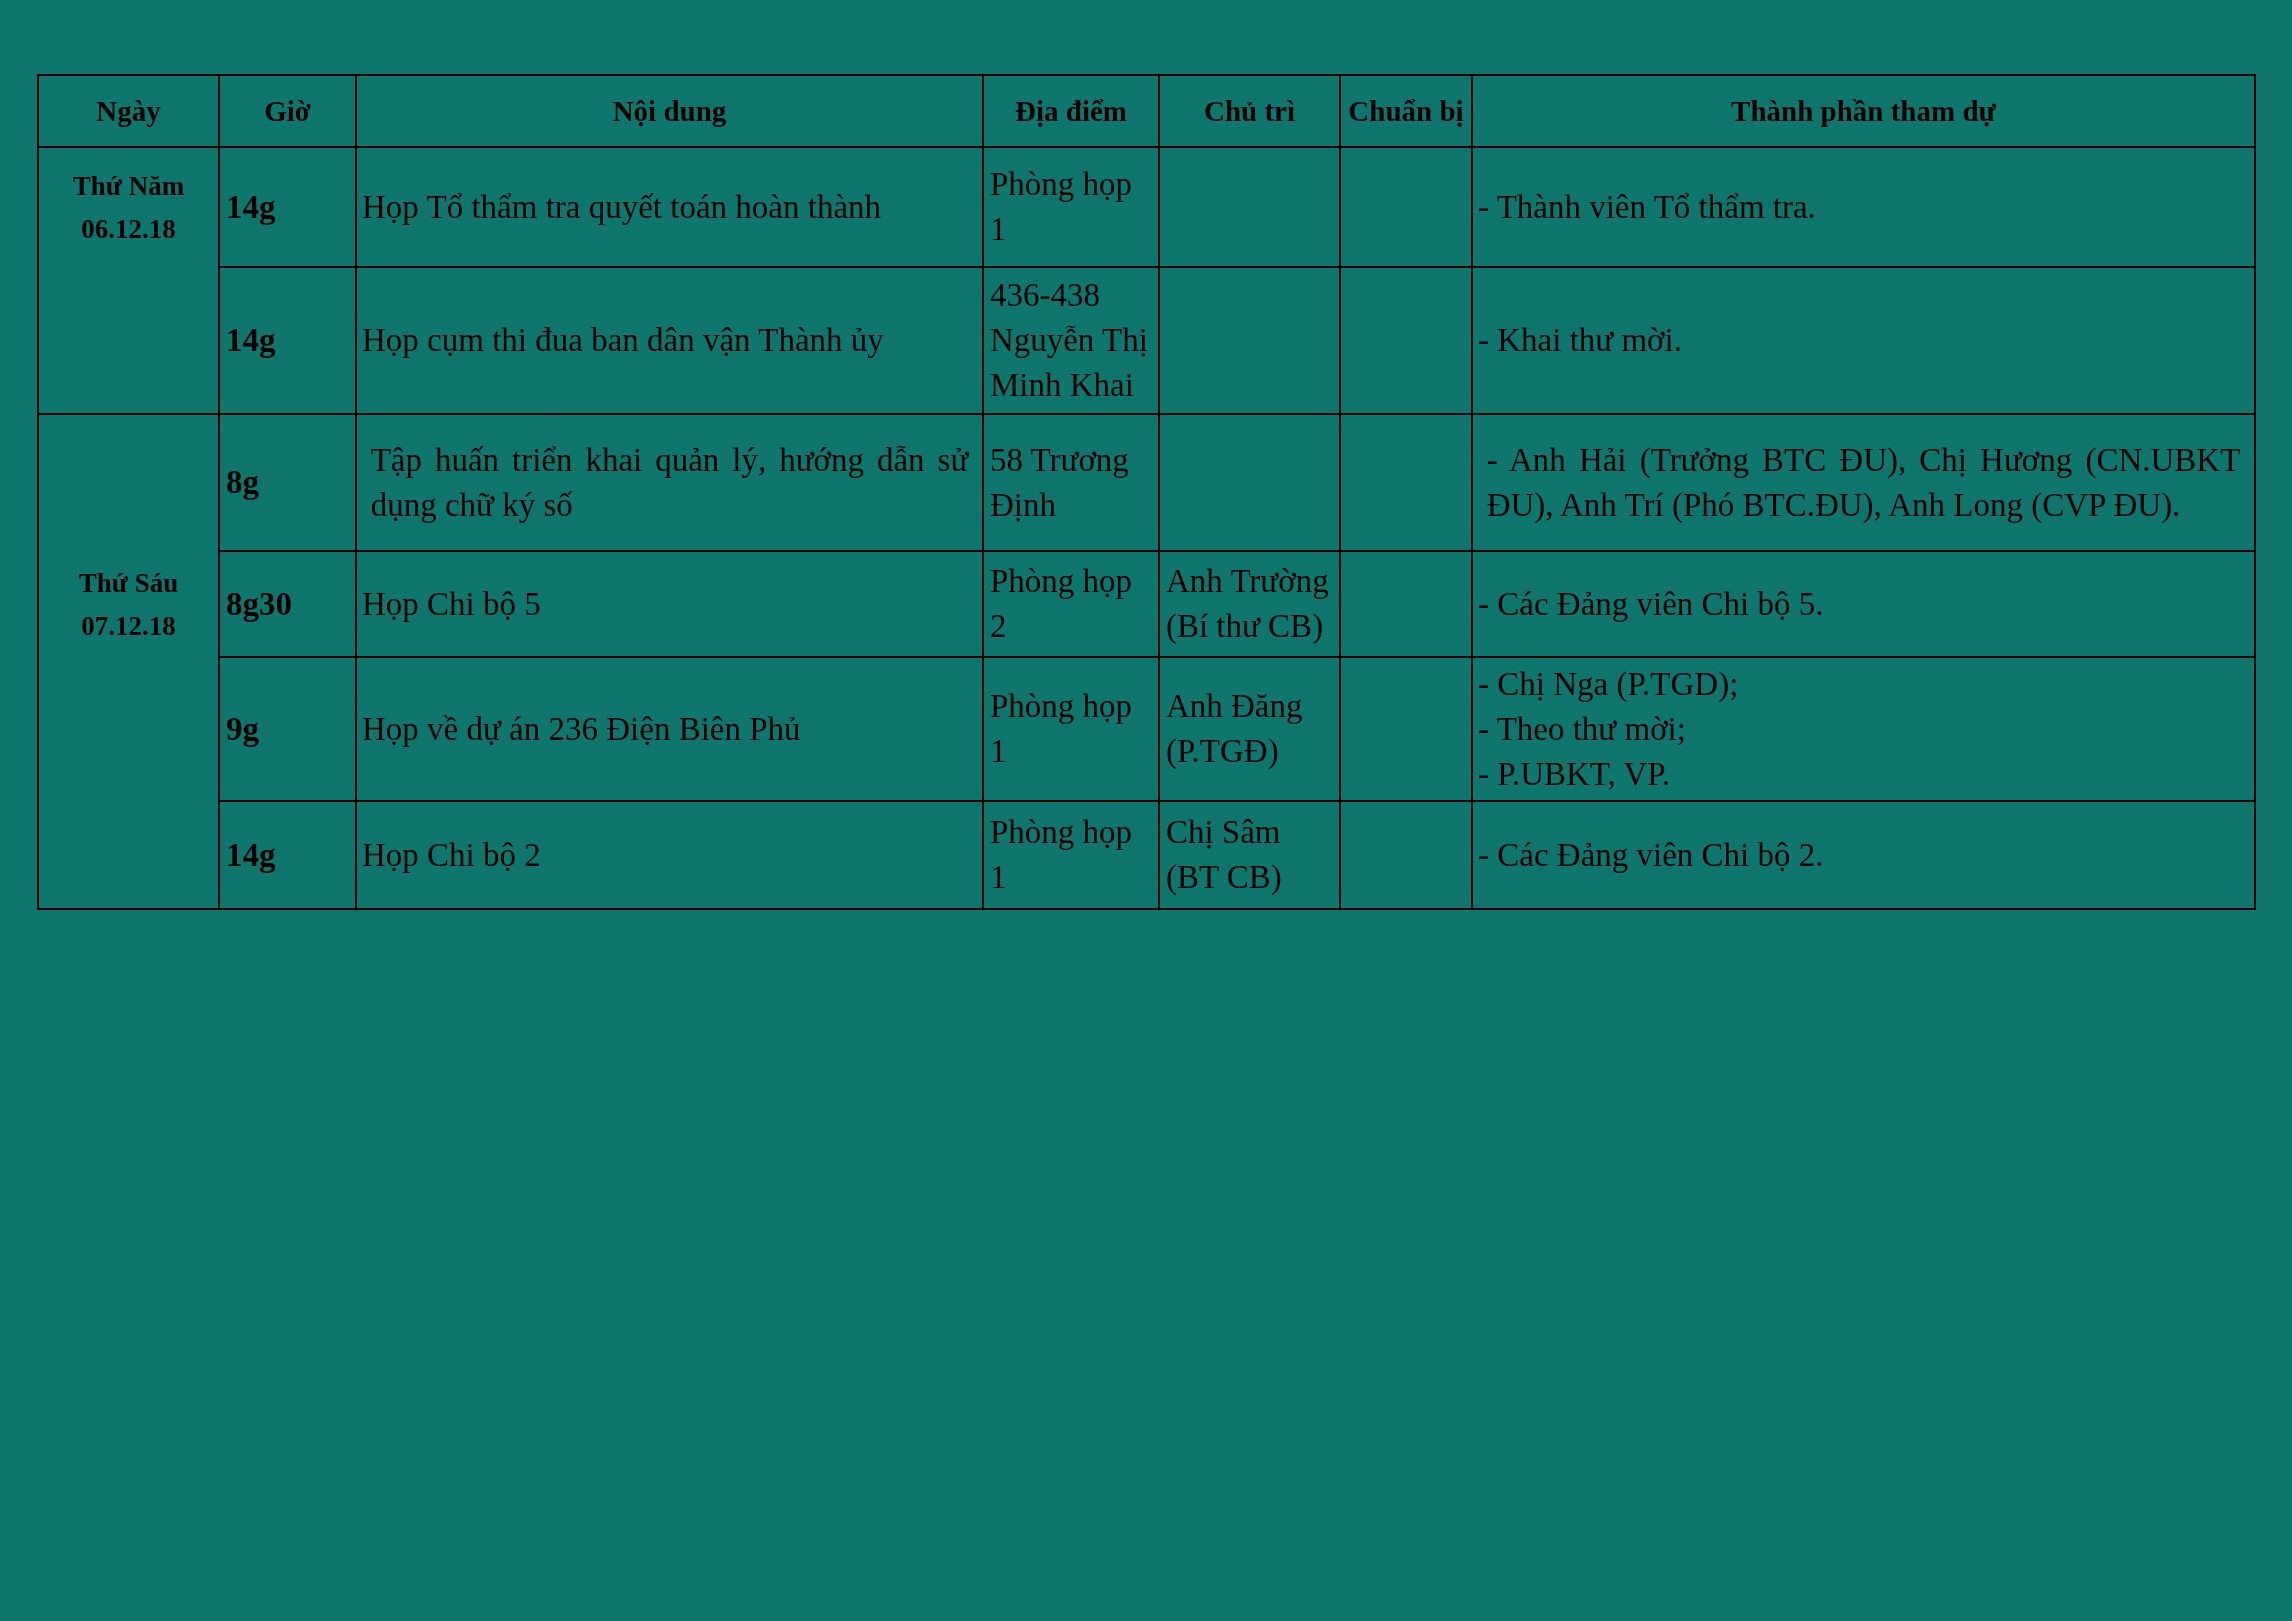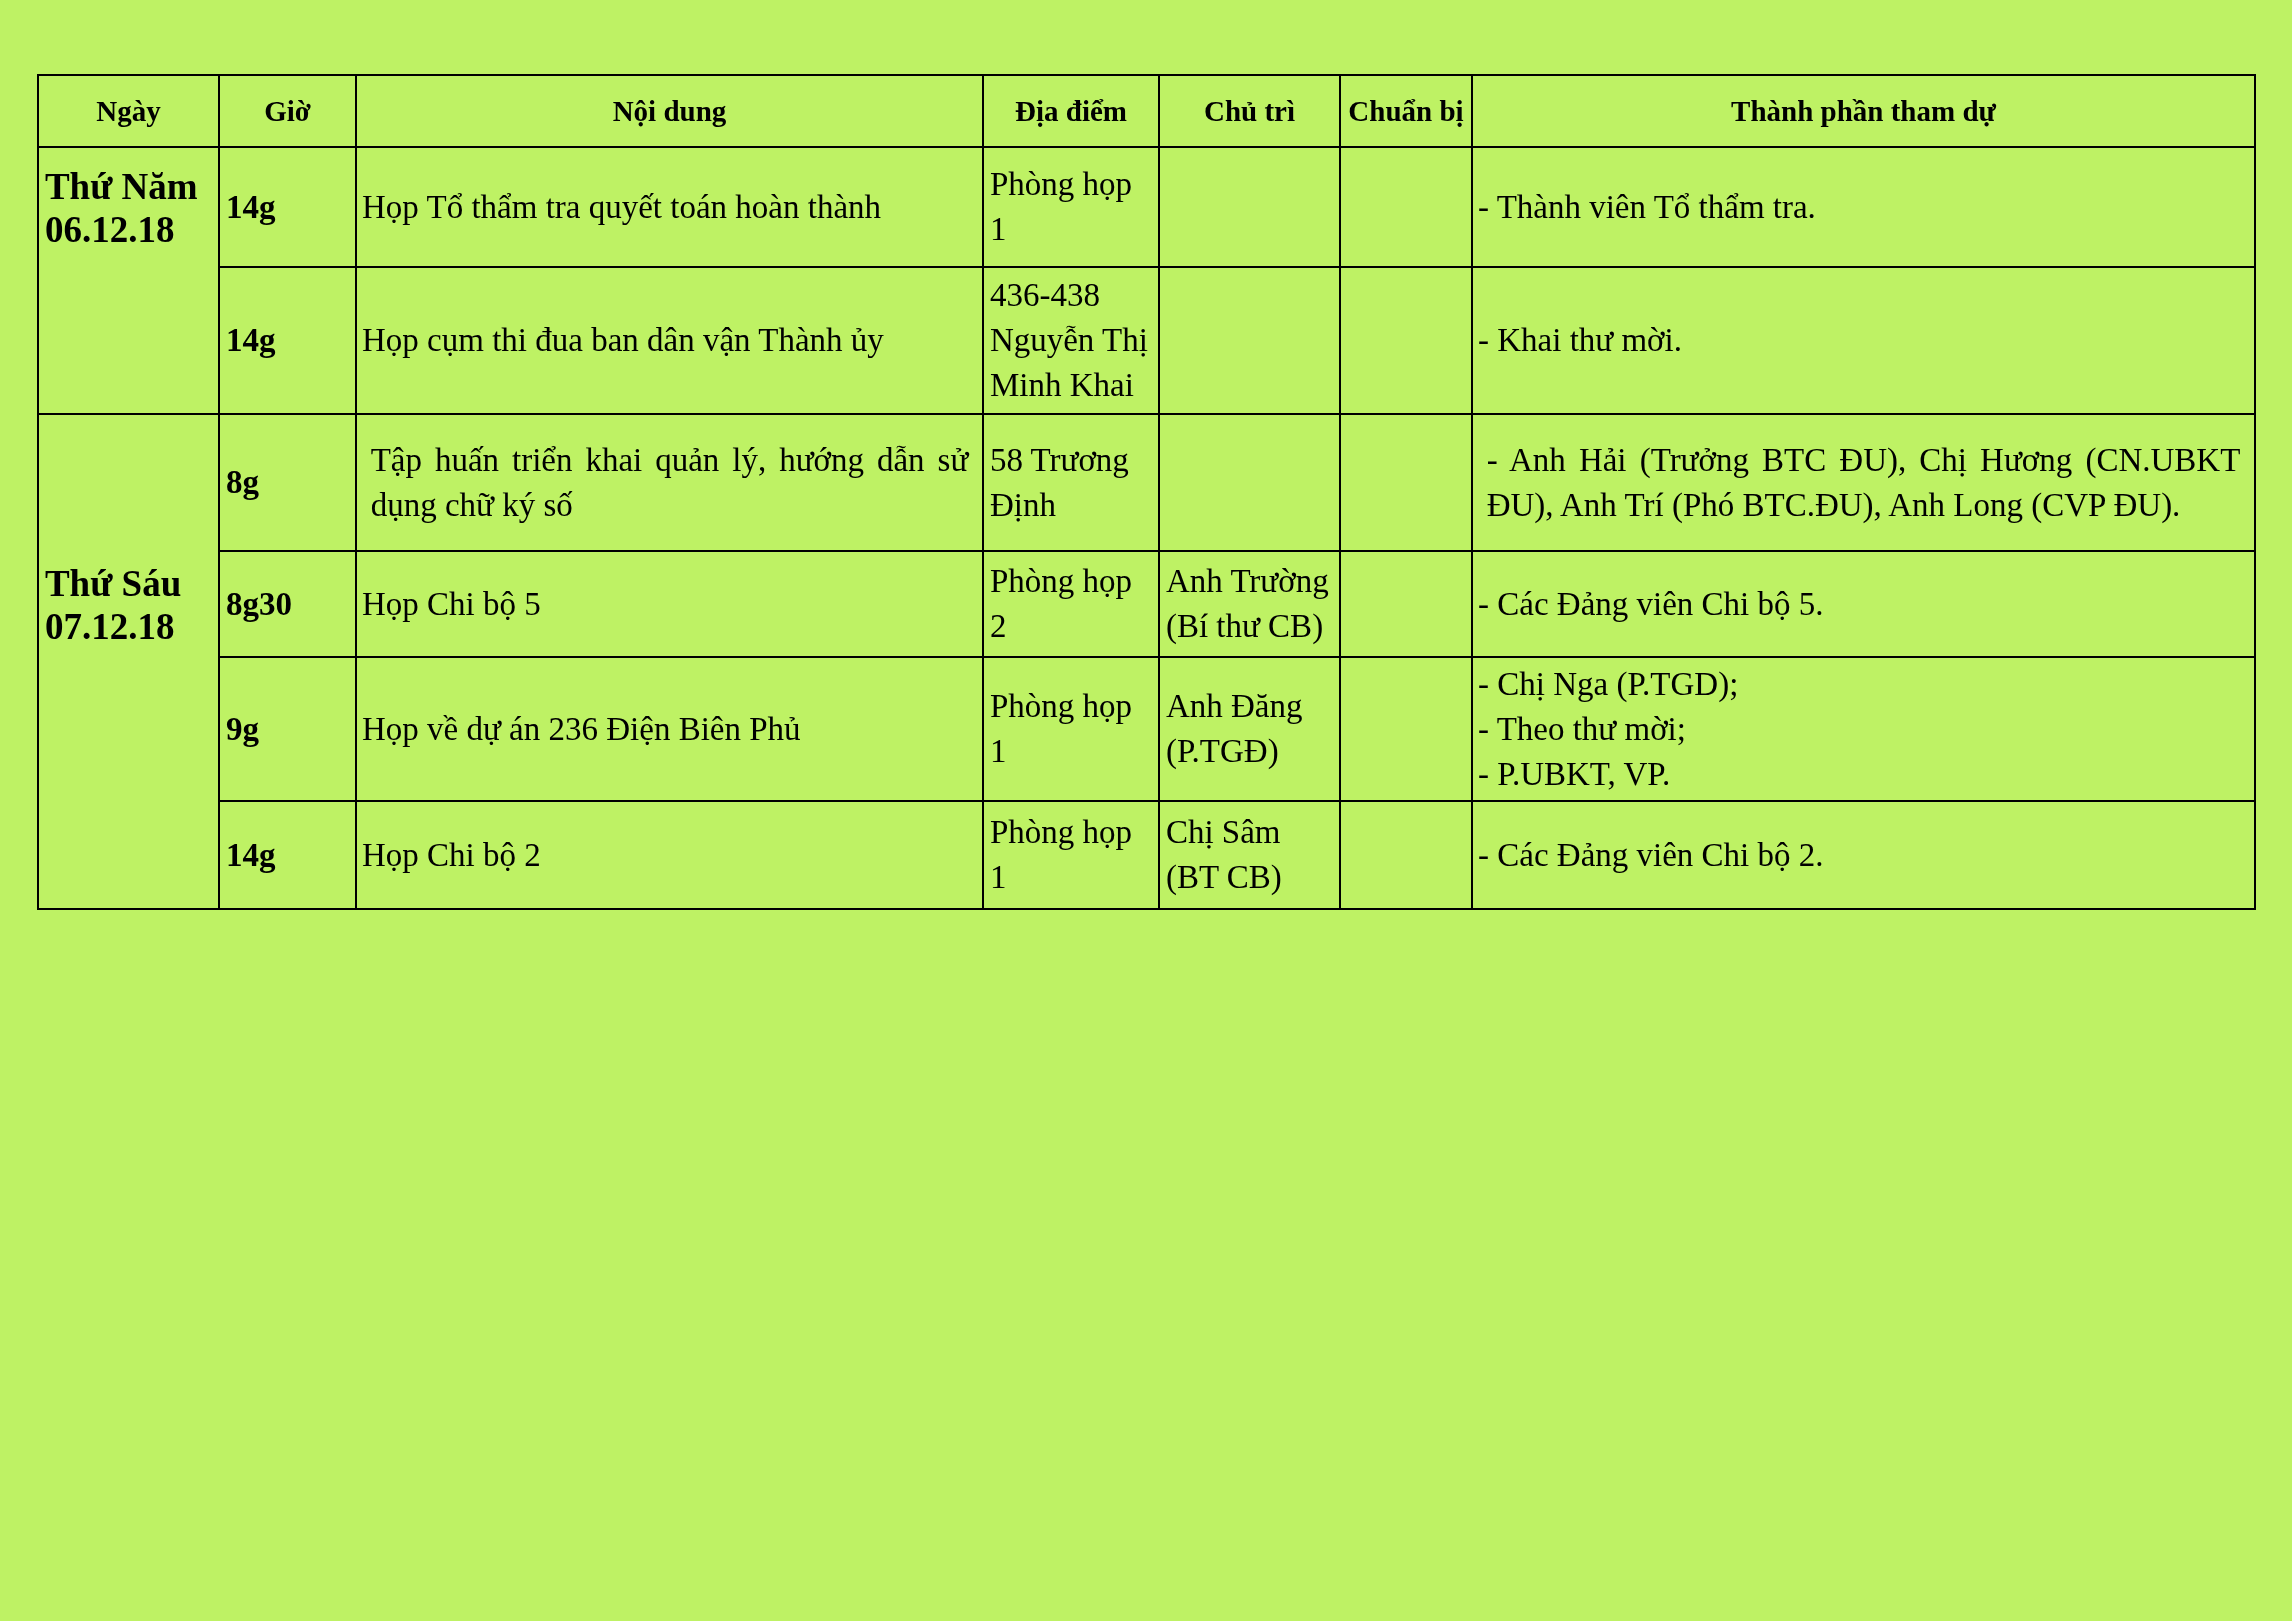--- a/index.html
+++ b/index.html
@@ -1,21 +1,21 @@
 <!DOCTYPE html>
 <html><head>
 <meta charset="utf-8">
 <style>
   html, body { margin: 0; padding: 0; background: #ffffff; }
   body {
     width: 2293px; height: 1621px;
     font-family: "Liberation Serif", "DejaVu Serif", serif;
     color: #000;
   }
-  .page { position: relative; width: 2293px; height: 1621px; background: #bef264; overflow: hidden; }
+  .page { position: relative; width: 2293px; height: 1621px; background: #0f766e; overflow: hidden; }
 
   table.schedule {
     position: absolute; left: 37px; top: 74px;
     width: 2219px;
     border-collapse: collapse;
     table-layout: fixed;
     border: 2.9px solid #000;
   }
   th, td { border: 2px solid #000; overflow: hidden; }
 
@@ -35,22 +35,22 @@
   tr.r5    { height: 144px; }
   tr.r6    { height: 108px; }
 
   td.l { text-align: left; padding: 0 5px; }
   td.j { text-align: justify; padding: 0 13.7px; }
   .pre { white-space: pre-line; }
 
   td.time { font-weight: bold; font-size: 33px; text-align: left; }
 
   td.day {
-    font-weight: bold; font-size: 37px; line-height: 43px;
-    text-align: left; vertical-align: top; white-space: pre-line;
+    font-weight: bold; font-size: 27px; line-height: 43px;
+    text-align: center; vertical-align: top; white-space: pre-line;
   }
   td.day-1 { padding-top: 16.7px; }
   td.day-2 { padding-top: 147px; }
 </style>
 </head>
 <body>
 
 <div class="page">
   <table class="schedule">
     <colgroup>

